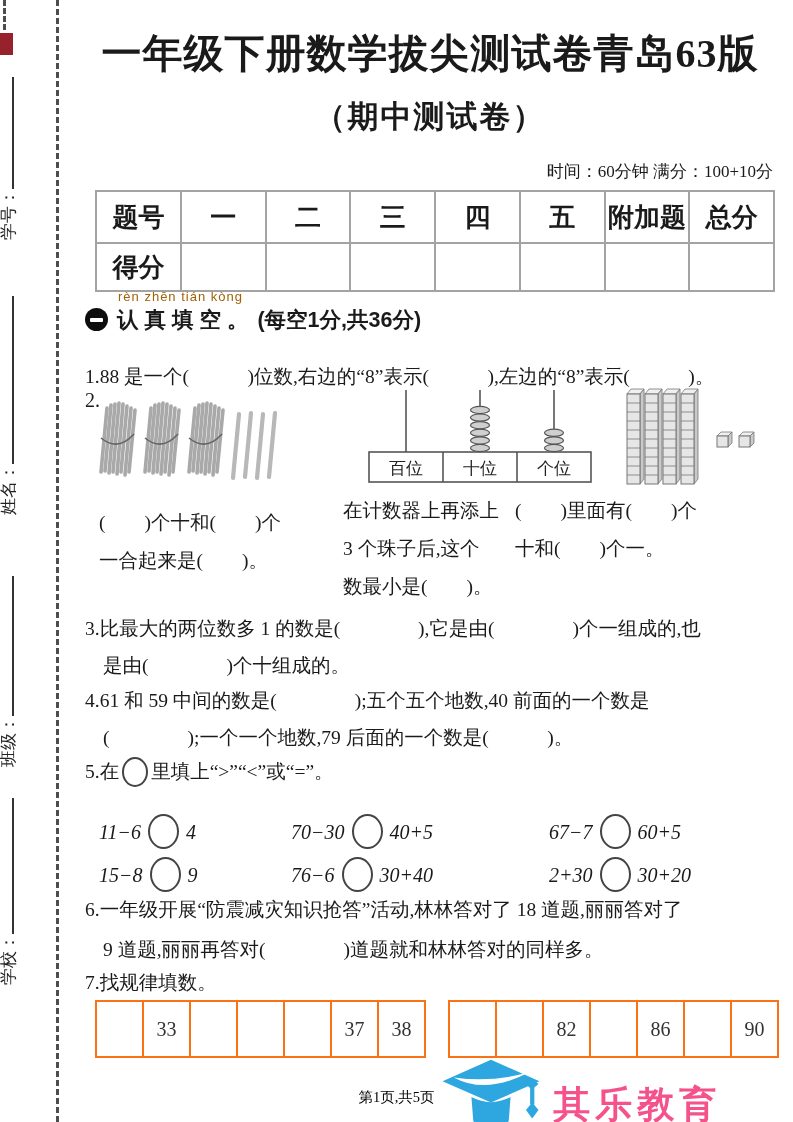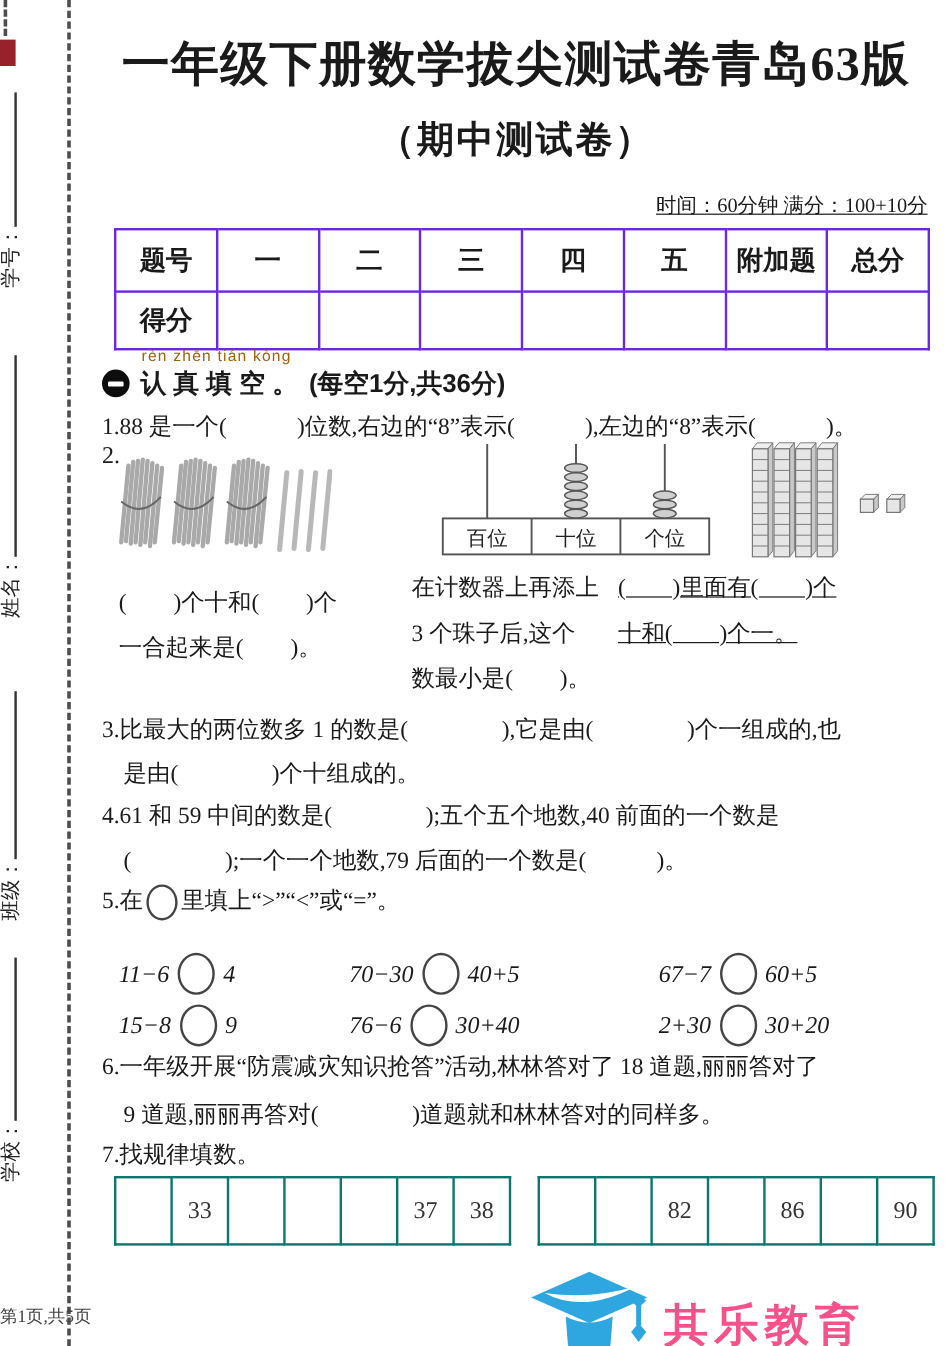--- a/index.html
+++ b/index.html
@@ -14,74 +14,74 @@
   
   .sidebar-field{position:absolute;white-space:nowrap;transform:rotate(-90deg);
                  transform-origin:left bottom;font-size:17px;color:#222;height:26px;line-height:26px;}
   .sidebar-field .sline{display:inline-block;border-bottom:2px solid #333;height:5px;}
 
   
   .page-title{position:absolute;left:85px;top:26px;width:690px;text-align:center;
               font-size:40px;font-weight:700;letter-spacing:1px;}
   .page-subtitle{position:absolute;left:85px;top:96px;width:690px;text-align:center;
                  font-size:31px;font-weight:700;letter-spacing:2px;}
-  .time-info{position:absolute;left:85px;top:160px;width:688px;text-align:right;font-size:17px;text-decoration:underline;}
+  .time-info{position:absolute;left:85px;top:160px;width:688px;text-align:right;font-size:17px;}
 
   
   .score-table{position:absolute;left:95px;top:190px;width:680px;border-collapse:collapse;
                table-layout:fixed;text-align:center;}
-  .score-table td{border:2px solid #6d28d9;height:48px;font-size:22px;font-weight:700;}
+  .score-table td{border:2px solid #a3a3a3;height:48px;font-size:26px;font-weight:700;}
   .score-table tr.score-row td{height:44px;font-family:Liberation Serif, serif;}
 
   
   .sec{position:absolute;left:85px;top:289px;width:690px;}
   .pinyin{margin-left:33px;font-size:13px;color:#a16207;letter-spacing:1px;
           font-family:"Liberation Sans","DejaVu Sans",sans-serif;}
   .sec-row{display:flex;align-items:center;gap:9px;margin-top:1px;}
   .one-icon{width:23px;height:23px;border-radius:50%;background:#0d0d0d;flex:0 0 auto;
             display:flex;align-items:center;justify-content:center;}
   .one-icon .bar{width:13px;height:4px;background:#fff;border-radius:1px;}
   .sec-title,.sec-points{font-size:21.5px;font-weight:700;
             font-family:"Liberation Sans","DejaVu Sans",sans-serif;}
 
   
-  .q{position:absolute;left:85px;width:695px;font-size:19.5px;line-height:37px;}
+  .q{position:absolute;left:85px;width:695px;font-size:19.5px;line-height:37px;margin-top:20px;}
   .indent{padding-left:18px;}
 
   
   #q2{top:366px;height:230px;}
   .q2-num{position:absolute;left:0;top:-4px;font-size:20px;}
   .q2-sticks{position:absolute;left:14px;top:6px;}
   .q2-counter{position:absolute;left:276px;top:2px;}
   .q2-blocks{position:absolute;left:528px;top:0;}
   .q2-col{position:absolute;line-height:38px;white-space:nowrap;}
   #q2-col1{left:14px;top:118px;}
   #q2-col2{left:258px;top:106px;}
-  #q2-col3{left:430px;top:106px;text-decoration:underline;}
+  #q2-col3{left:430px;top:106px;}
 
   
   #q5{top:736px;height:150px;line-height:32px;}
   .q5-intro{display:flex;align-items:center;}
   .cmp{display:inline-block;width:27px;height:31px;border:2px solid #444;border-radius:50%;
        vertical-align:middle;margin:0 7px;flex:0 0 auto;}
   .cmp.small{width:22px;height:26px;margin:0 3px;}
   .q5-grid{position:absolute;left:14px;top:58px;display:grid;
            grid-template-columns:192px 258px auto;row-gap:8px;font-style:italic;}
   .q5-item{display:flex;align-items:center;font-size:20px;}
 
   
   #q7{top:948px;height:100px;line-height:30px;}
   .q7-tables{position:absolute;left:10px;top:32px;display:flex;gap:22px;}
   .seq-table{border-collapse:collapse;}
-  .seq-table td{border:2px solid #0f766e;width:43px;height:52px;text-align:center;
+  .seq-table td{border:2px solid #f97316;width:43px;height:52px;text-align:center;
                 font-size:20px;color:#333;}
 
   
-  .page-num{position:absolute;left:0;top:1088px;width:100%;
-            font-size:14.5px;color:#404040;}
+  .page-num{position:absolute;left:0;top:1088px;width:100%;text-align:center;
+            font-size:14.5px;color:#000000;}
   .logo{position:absolute;right:2px;top:1036px;display:flex;align-items:center;gap:6px;}
   .logo-text{display:flex;flex-direction:column;align-items:flex-start;margin-top:48px;}
   .logo-name{font-size:37px;font-weight:700;color:var(--logo_pink,#f5518a);letter-spacing:5px;
              line-height:1.15;font-family:"Liberation Sans","DejaVu Sans",sans-serif;}
   .logo-url{font-size:28px;font-weight:700;color:var(--logo_gray,#9a9a9a);letter-spacing:1.5px;
             font-family:"Liberation Sans","DejaVu Sans",sans-serif;}
   .cap-fill{fill:var(--logo_blue,#2ea7e0);}
   svg text{font-family:"Liberation Serif","DejaVu Serif",serif;}
 </style>
 </head>

